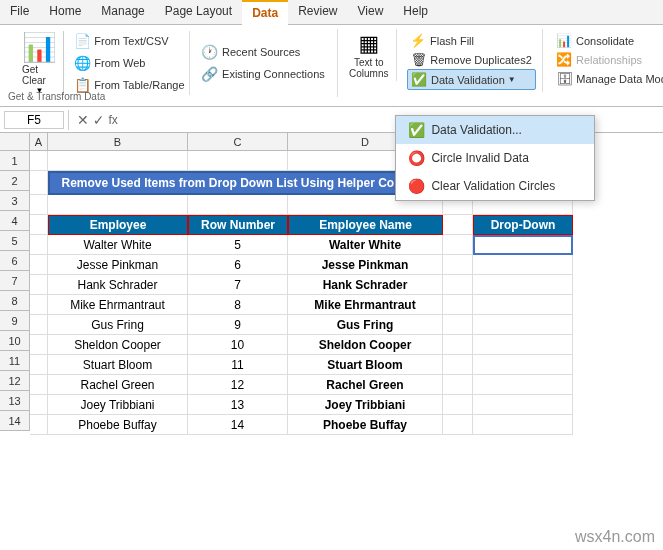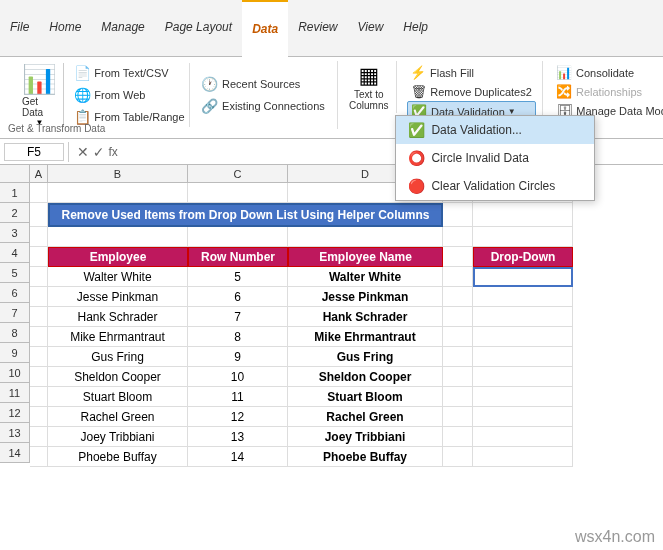--- a/index.html
+++ b/index.html
@@ -1,18 +1,18 @@
 <!DOCTYPE html>
 <html><head>
   <meta charset="utf-8">
   <style>
     * { margin: 0; padding: 0; box-sizing: border-box; }
     body { font-family: 'Segoe UI', Arial, sans-serif; font-size: 12px; background: #fff; width: 663px; height: 550px; overflow: hidden; }
     .ribbon-tabs { display: flex; background: #f3f3f3; border-bottom: 1px solid #bbb; }
-    .ribbon-tab { padding: 20px 10px; font-size: 12px; cursor: pointer; color: #333; font-style: italic; }
+    .ribbon-tab { padding: 4px 10px; font-size: 12px; cursor: pointer; color: #333; }
     .ribbon-tab.active { background: #fff; border-top: 2px solid #f0a500; font-weight: 600; color: #c55a00; border-bottom: 1px solid #fff; margin-bottom: -1px; }
     .ribbon-content { display: flex; padding: 4px 8px; align-items: flex-start; gap: 4px; min-height: 80px; }
     .ribbon-btn { display: flex; align-items: center; gap: 3px; padding: 2px 4px; cursor: pointer; font-size: 11px; color: #333; white-space: nowrap; }
     .ribbon-btn .icon { font-size: 14px; }
 
     
     .get-data-group { display: flex; align-items: stretch; border-right: 1px solid #ddd; padding: 2px 8px; }
     .get-data-left { display: flex; flex-direction: column; align-items: center; justify-content: center; padding: 0 6px; border-right: 1px solid #ccc; cursor: pointer; }
     .get-data-icon { font-size: 28px; color: #1e6bc4; }
     .get-data-label { font-size: 10px; color: #333; }
@@ -51,21 +51,21 @@
     .cell { border-right: 1px solid #ddd; border-bottom: 1px solid #ddd; height: 20px; display: flex; align-items: center; overflow: hidden; font-size: 12px; padding: 0 3px; }
 
     
     .col-a { width: 18px; min-width: 18px; }
     .col-b { width: 140px; min-width: 140px; }
     .col-c { width: 100px; min-width: 100px; }
     .col-d { width: 155px; min-width: 155px; }
     .col-e { width: 30px; min-width: 30px; }
     .col-f { width: 100px; min-width: 100px; text-align: center; }
     
-    .header-cell { background: #be185d; color: #fff; font-weight: bold; justify-content: center; border: 1px solid #cc0000; }
+    .header-cell { background: #0369a1; color: #fff; font-weight: bold; justify-content: center; border: 1px solid #cc0000; }
     
     .data-cell-b { text-align: center; justify-content: center; }
     .data-cell-c { text-align: center; justify-content: center; }
     .data-cell-d { font-weight: bold; justify-content: center; }
     .dropdown-cell { border: 2px solid #4472c4; background: #fff; }
 
     
     .watermark { position: absolute; bottom: 4px; right: 8px; font-size: 16px; color: #999; }
   </style>
 </head>
@@ -83,21 +83,21 @@
     <div class="ribbon-tab">View</div>
     <div class="ribbon-tab">Help</div>
   </div>
 
   <div class="ribbon-content" style="background:#fff; border-bottom:1px solid #bbb; min-height:82px; position:relative;">
 
     <div class="get-data-group">
       <div class="get-data-left">
         <div class="get-data-icon">📊</div>
         <div class="get-data-label">Get
-Data</div>
+Clear</div>
         <div class="get-data-arrow">▼</div>
       </div>
       <div class="get-data-right">
         <div class="ribbon-btn">
           <span class="icon">📄</span>
           <span>From Text/CSV</span>
         </div>
         <div class="ribbon-btn">
           <span class="icon">🌐</span>
           <span>From Web</span>

